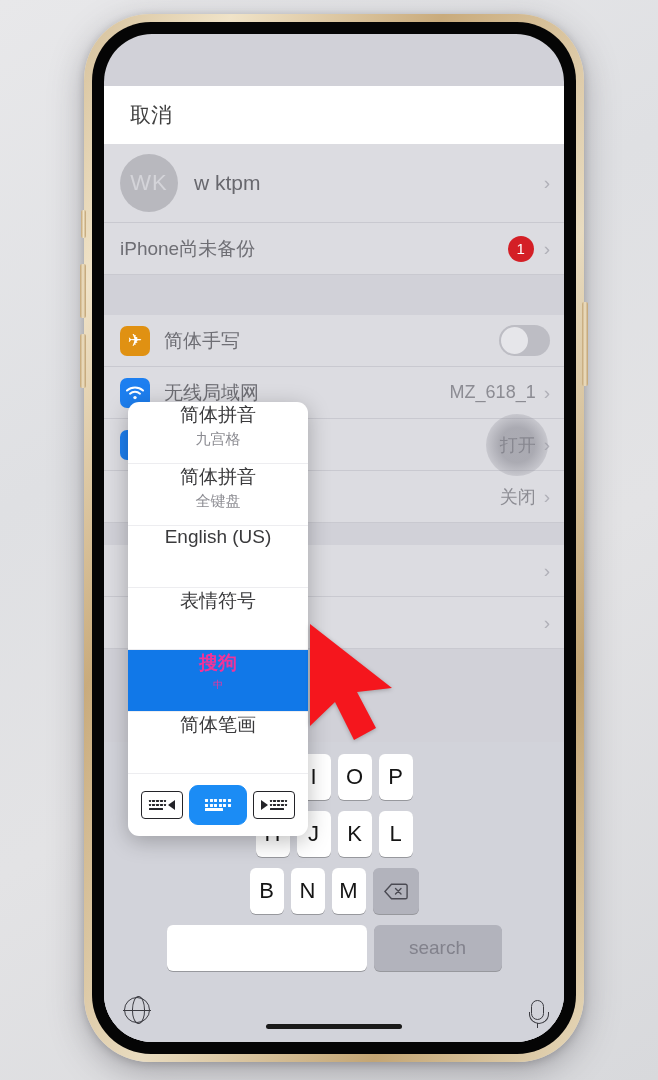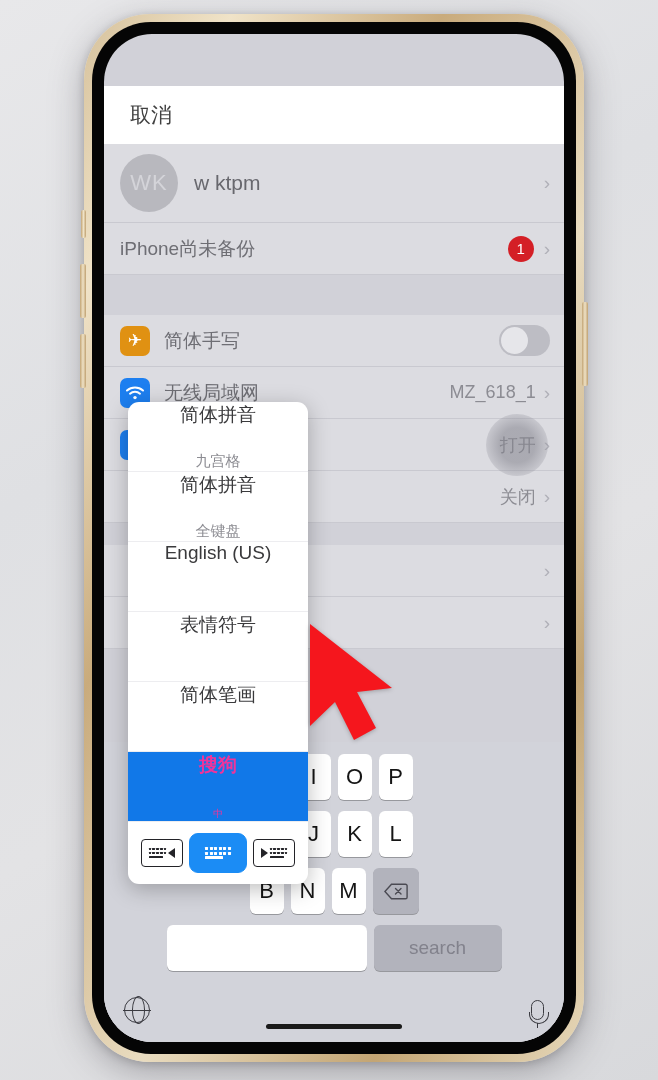--- a/index.html
+++ b/index.html
@@ -270,23 +270,23 @@
     position:absolute;
     left:24px; top:368px;
     width:180px;
     background:#ffffff;
     border-radius:11px;
     box-shadow: 0 5px 22px rgba(0,0,0,.26);
     overflow:hidden;
     z-index: 10;
   }
   .pitem {
-    height:70px;
+    height:62px;
     display:flex; flex-direction:column;
-    align-items:center; justify-content:space-between;
+    align-items:center; justify-content:flex-start;
     border-bottom:1px solid #ededf0;
   }
   .pitem .pmain { font-size:19px; color:#3a3a3c; }
   .pitem .psub  { font-size:15px; color:#8c8c92; margin-top:2px; }
   .pitem.sel { background:#1178e8; }
   .pitem.sel .pmain { color:#f0349a; font-weight:bold; }
   .pitem.sel .psub  { color:#f0349a; font-size:10px; }
   #picker-layouts {
     height:62px; display:flex;
     align-items:center; justify-content:space-around;
@@ -458,26 +458,26 @@
           <div class="pitem">
             <div class="pmain">简体拼音</div>
             <div class="psub">全键盘</div>
           </div>
           <div class="pitem">
             <div class="pmain">English (US)</div>
           </div>
           <div class="pitem">
             <div class="pmain">表情符号</div>
           </div>
-          <div class="pitem">
-            <div class="pmain">简体笔画</div>
-          </div>
           <div class="pitem sel">
             <div class="pmain">搜狗</div>
             <div class="psub">中</div>
+          </div>
+          <div class="pitem">
+            <div class="pmain">简体笔画</div>
           </div>
 
           <div id="picker-layouts">
             <div class="lay-btn">
               <div class="kbglyph">
                 <span>
                     <i></i>
                     <i></i>
                     <i></i>
                     <i></i>

